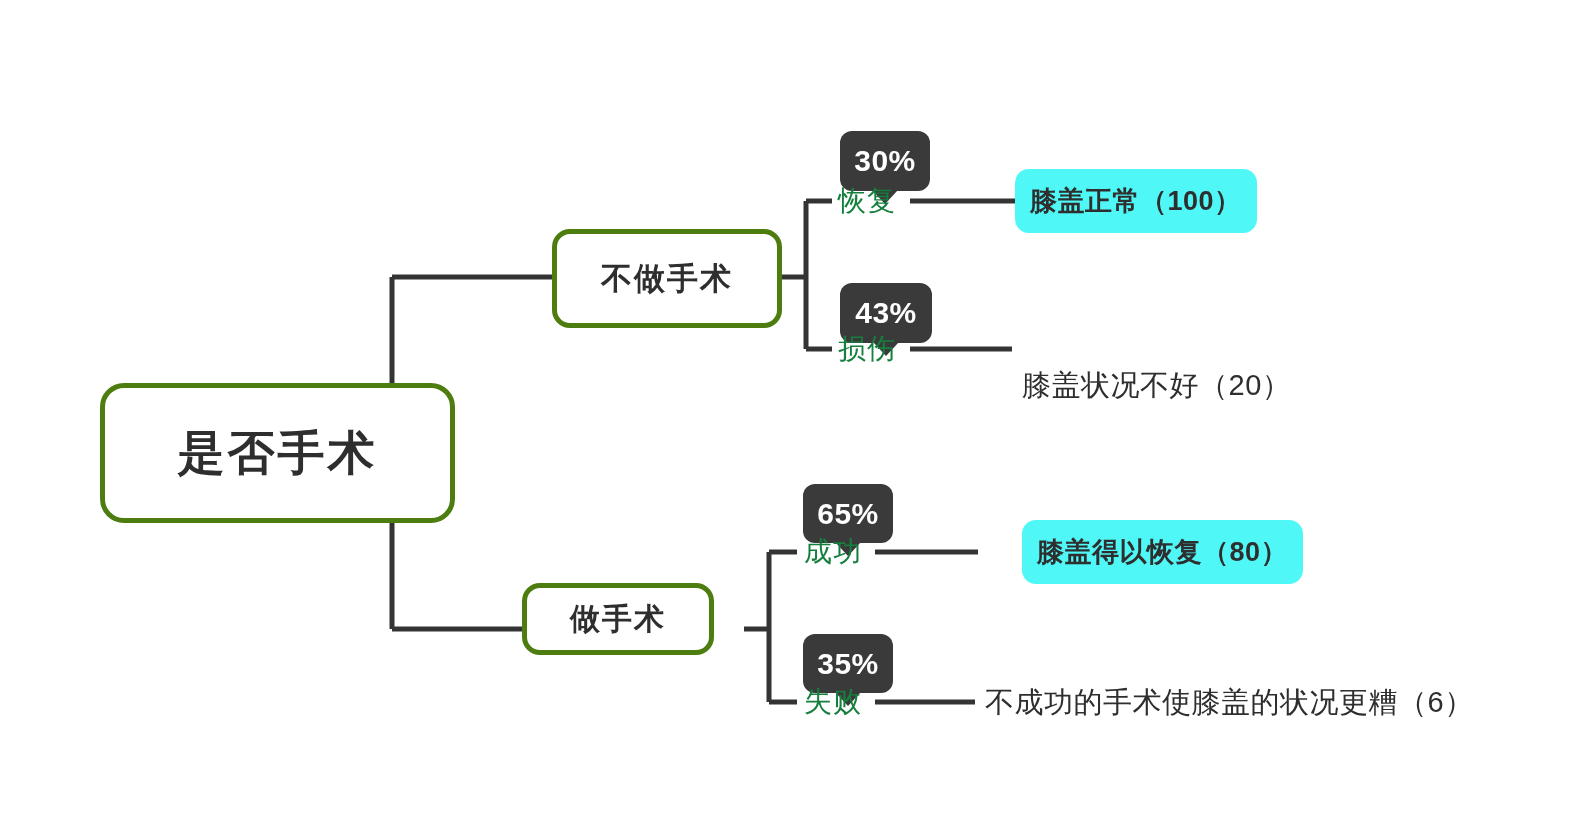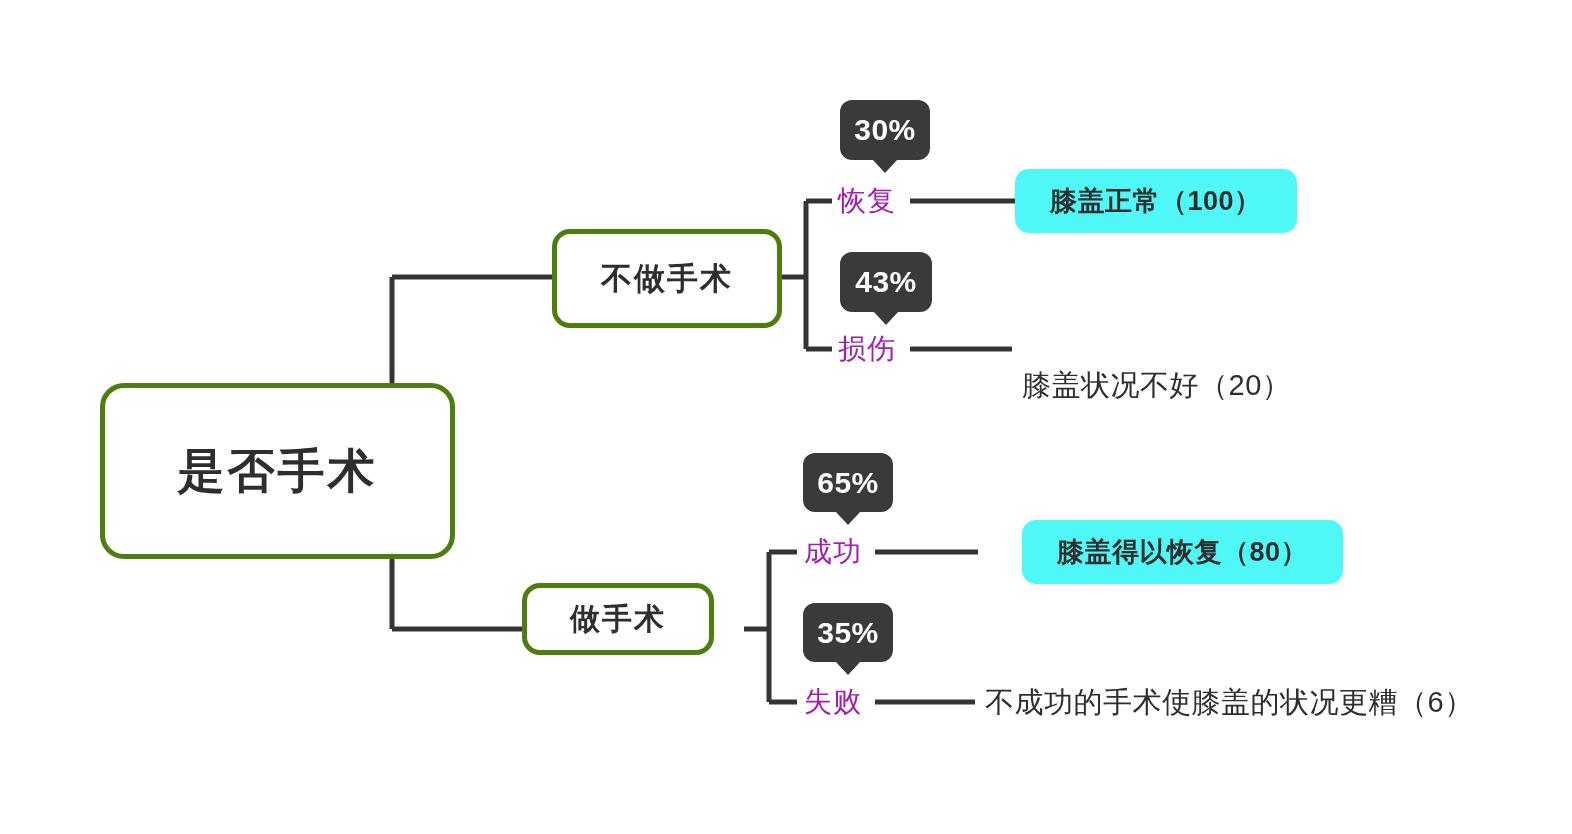--- a/index.html
+++ b/index.html
@@ -33,80 +33,81 @@
     display: flex;
     align-items: center;
     justify-content: center;
     color: #2e2e2e;
     font-weight: bold;
     letter-spacing: 1px;
     white-space: nowrap;
   }
   #node-root {
     left: 100px; top: 383px;
-    width: 355px; height: 176px;
+    width: 355px; height: 140px;
     border-radius: 24px;
     font-size: 47px;
     letter-spacing: 3px;
   }
   #node-no-surgery {
     left: 552px; top: 229px;
     width: 230px; height: 99px;
     font-size: 31px;
     letter-spacing: 2px;
   }
   #node-surgery {
     left: 522px; top: 583px;
     width: 192px; height: 72px;
     font-size: 30px;
     letter-spacing: 2px;
   }
 
   
   .branch-label {
     position: absolute;
-    color: #a21caf;
+    color: #15803d;
     font-size: 28px;
     letter-spacing: 1px;
     white-space: nowrap;
     transform: translateY(-50%);
   }
 
   
   .leaf {
     position: absolute;
     white-space: nowrap;
     color: #2e2e2e;
     transform: translateY(-50%);
   }
   .leaf.plain {
     font-size: 29px;
     letter-spacing: 0.5px;
   }
   .leaf.highlight {
     background: #4FF7F7;
     border-radius: 14px;
-    padding: 14px 35px;
+    padding: 14px 15px;
     font-size: 27px;
     font-weight: bold;
     letter-spacing: 0.5px;
   }
 
   
   .badge {
     position: absolute;
     background: #3A3A3A;
     color: #ffffff;
     border-radius: 12px;
     font-size: 30px;
     font-weight: bold;
     letter-spacing: 0.5px;
     display: flex;
     align-items: center;
     justify-content: center;
+    margin-top: 31px;
   }
   .badge .tail {
     position: absolute;
     left: 50%;
     bottom: -13px;
     margin-left: -13px;
     width: 0; height: 0;
     border-left: 13px solid transparent;
     border-right: 13px solid transparent;
     border-top: 14px solid #3A3A3A;

